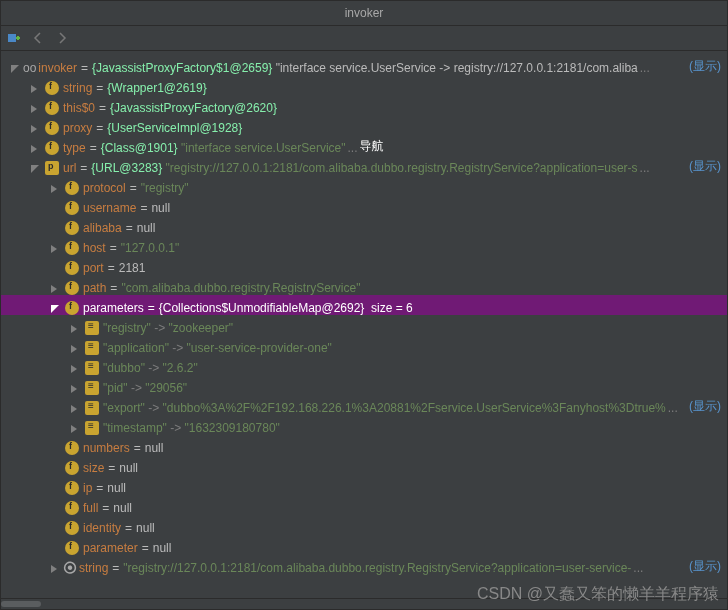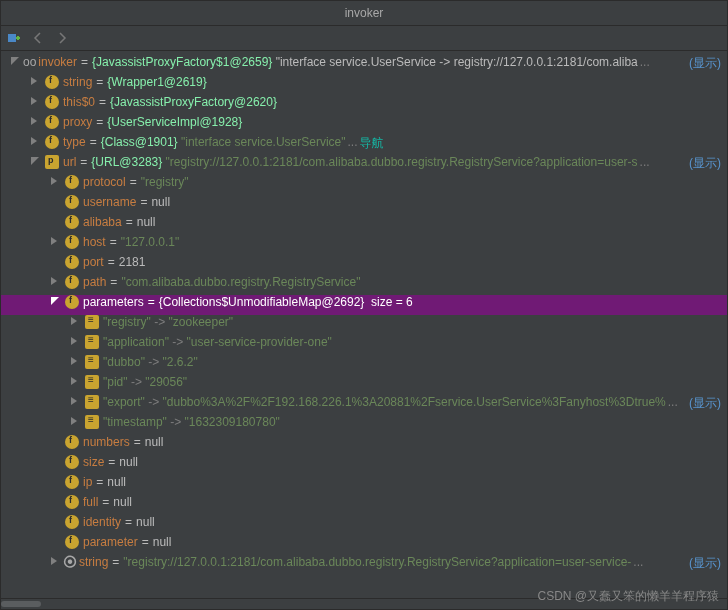--- a/index.html
+++ b/index.html
@@ -1,21 +1,21 @@
 <!DOCTYPE html>
 <html><head>
 <meta charset="utf-8">
 <style>
   html,body{margin:0;padding:0;background:#3c3f41;color:#bbbbbb;font-family:"Segoe UI",Arial,sans-serif;font-size:12px;overflow:hidden}
   .window{width:728px;height:610px;background:#3c3f41;border:1px solid #2b2b2b;box-sizing:border-box;position:relative;display:flex;flex-direction:column}
   .titlebar{height:24px;background:#3c3f41;border-bottom:1px solid #2b2b2b;display:flex;align-items:center;justify-content:center;color:#a8a8a8;font-size:12px}
   .toolbar{height:24px;background:#3c3f41;border-bottom:1px solid #2b2b2b;display:flex;align-items:center;padding:0 4px;gap:6px}
   .tb-btn{width:18px;height:18px;display:flex;align-items:center;justify-content:center;cursor:pointer}
   .tree{flex:1;overflow:hidden;padding-top:4px}
-  .row{display:flex;align-items:flex-start;height:20px;white-space:nowrap;padding-right:6px;overflow:hidden}
+  .row{display:flex;align-items:flex-end;height:20px;white-space:nowrap;padding-right:6px;overflow:hidden}
   .row.selected{background:#701a75;color:#fff}
   .row.selected .var,.row.selected .eq,.row.selected .val,.row.selected .cls,.row.selected .sz{color:#fff}
   .arrow{width:12px;height:12px;display:flex;align-items:center;justify-content:center;margin-right:2px;flex:none}
   .arrow svg{fill:#808080}
   .row.selected .arrow svg{fill:#fff}
   .spacer{flex:none}
   .ico{width:14px;height:14px;margin:0 4px 0 2px;flex:none}
   .ico-f{background:#c9a430;border-radius:50%;position:relative}
   .ico-f::after{content:"f";color:#2b2b2b;font-size:9px;font-weight:bold;position:absolute;left:4px;top:0}
   .ico-p{background:#c9a430;border-radius:2px;position:relative}
@@ -24,24 +24,24 @@
   .ico-e::after{content:"≡";color:#2b2b2b;font-size:10px;font-weight:bold;position:absolute;left:3px;top:-1px}
   .obj-mark{font-weight:bold;font-size:14px;line-height:14px;color:#a8a8a8;margin-right:2px}
   .glasses{color:#a8a8a8;margin-right:2px}
   .var{color:#c77d41}
   .eq{color:#bbbbbb;margin:0 4px}
   .cls{color:#86efac}
   .val{color:#6a8759}
   .kw{color:#bbbbbb}
   .sz{color:#7d7d7d}
   .muted{color:#7d7d7d}
-  .link{color:#14b8a6}
+  .link{color:#ffffff}
   .ellip{color:#7d7d7d;margin:0 2px}
   .show{color:#5894ce;margin-left:auto}
-  .watermark{position:absolute;bottom:4px;right:8px;color:#888;font-size:12px;font-family:"Microsoft YaHei",sans-serif}
+  .watermark{position:absolute;bottom:4px;right:8px;color:#888;font-size:16px;font-family:"Microsoft YaHei",sans-serif}
   .scrollbar-h{position:absolute;bottom:0;left:0;right:0;height:10px;background:#3c3f41;border-top:1px solid #2b2b2b}
   .scrollbar-h .thumb{position:absolute;left:0;top:2px;height:6px;width:40px;background:#5a5d5f;border-radius:3px}
 </style>
 </head>
 <body>
 
 <div class="window">
   <div class="titlebar">
     <span>invoker</span>
   </div>

